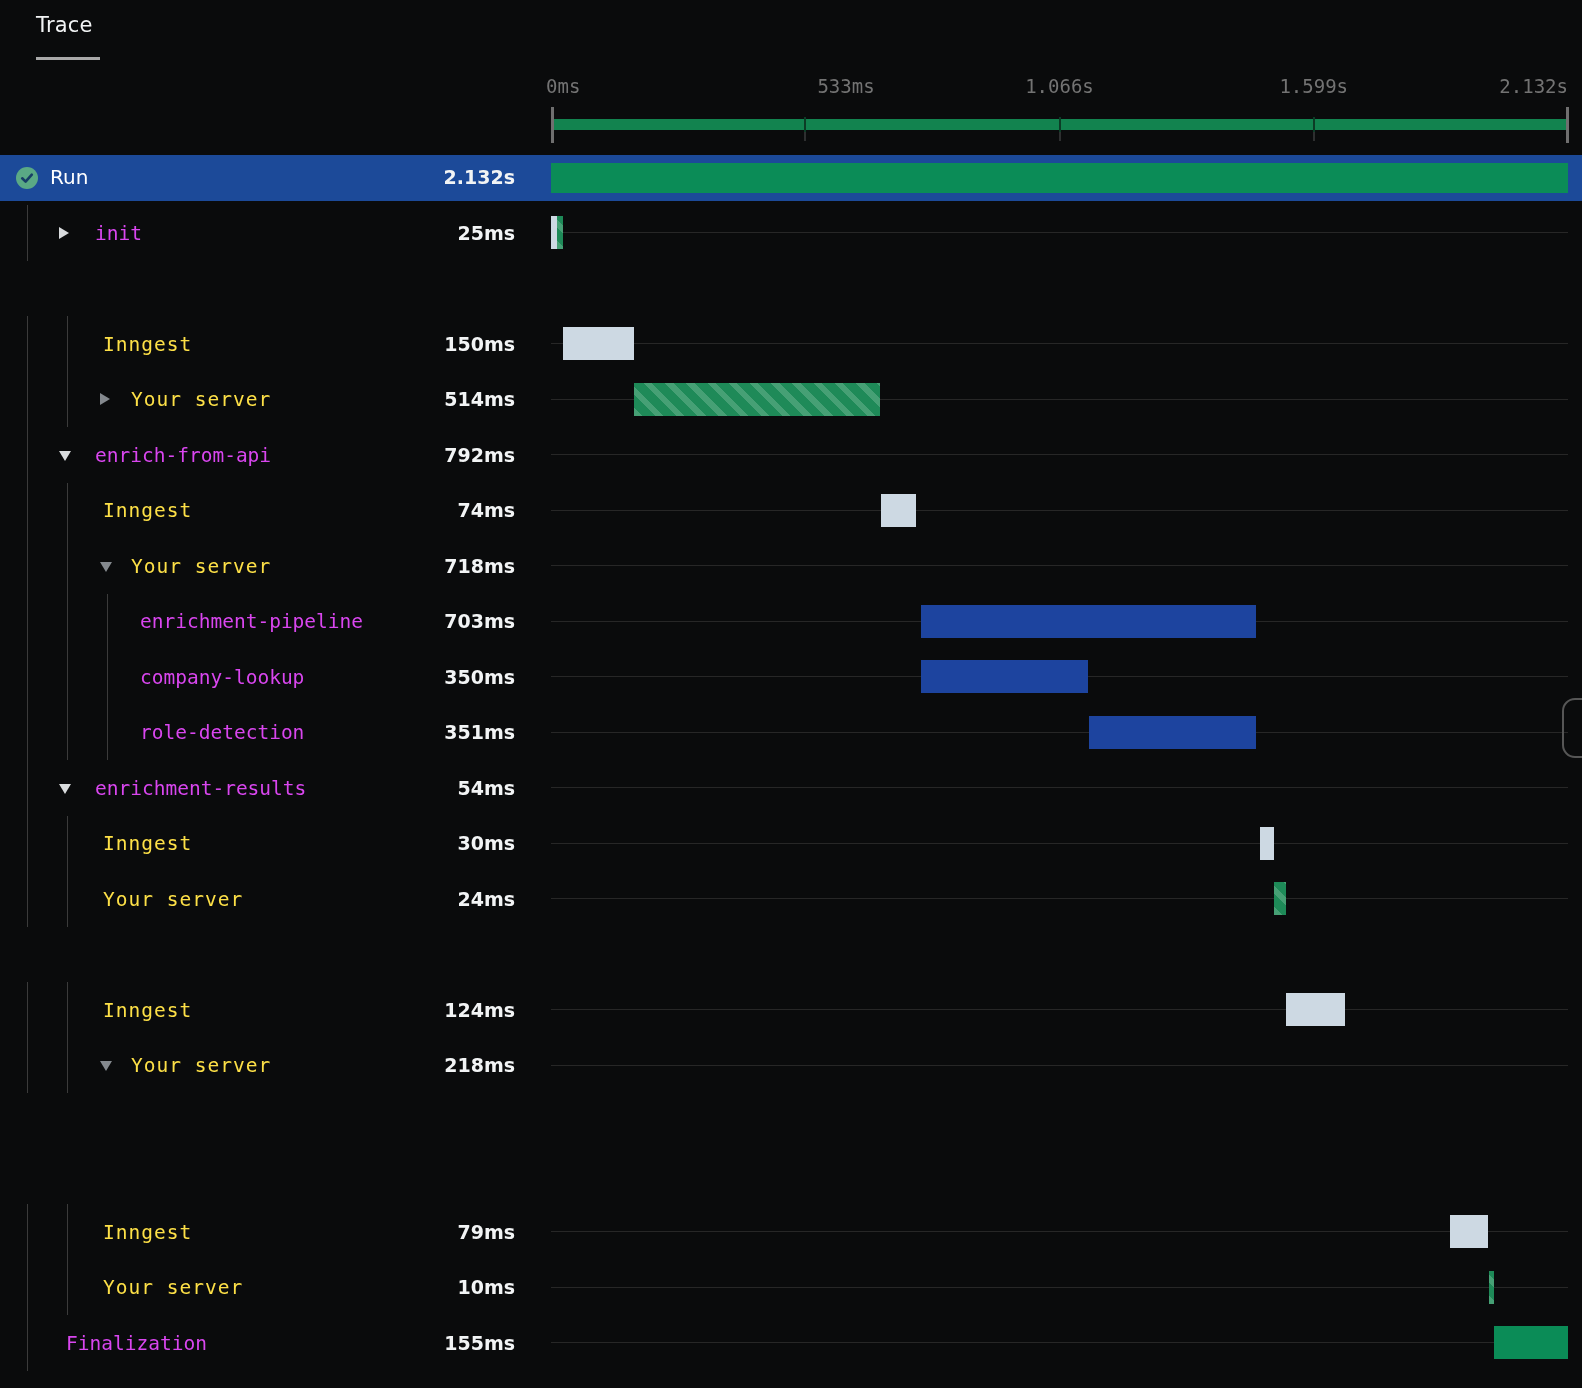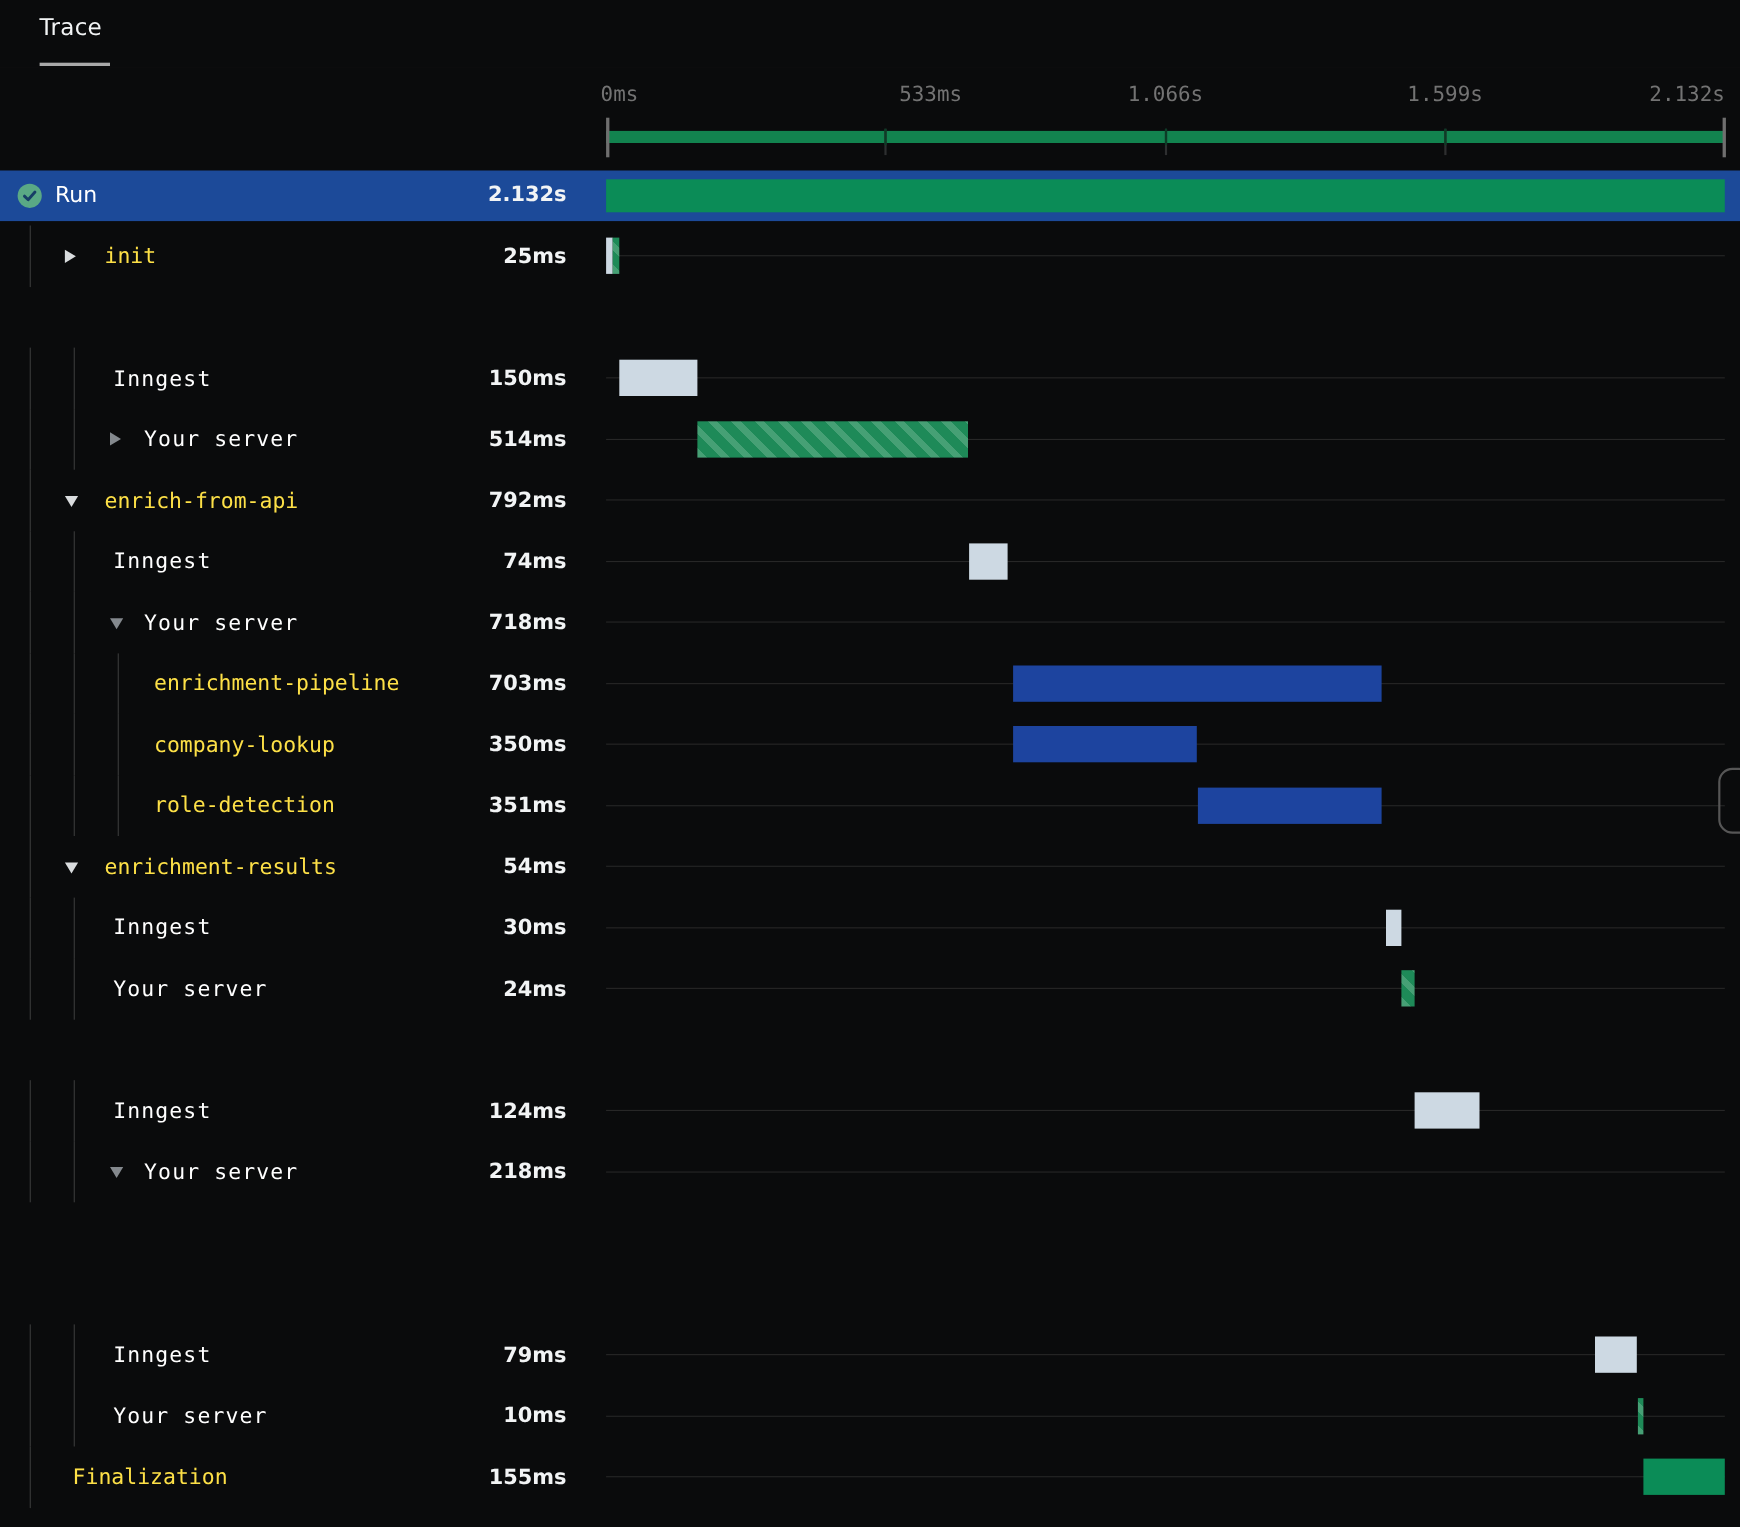--- a/index.html
+++ b/index.html
@@ -29,22 +29,22 @@
   #run-duration{position:absolute;right:1067px;top:11px;font-family:"DejaVu Sans","Liberation Sans",sans-serif;
     font-size:19px;font-weight:bold;color:#f2f4f5;}
   #run-bar{position:absolute;top:8px;height:30px;background:#0b8c57;}
   
   #rows{position:absolute;left:0;top:201px;width:1582px;height:1187px;}
   .trace-row{position:absolute;left:0;width:1582px;height:55.5px;cursor:pointer;}
   .row-line{position:absolute;top:27px;height:1px;background:#272727;}
   .guide{position:absolute;top:0;width:1px;height:55.5px;background:#3b3b3b;}
   .row-label{position:absolute;top:50%;transform:translateY(-50%);font-size:19.5px;white-space:nowrap;
     max-width:300px;overflow:hidden;}
-  .tone-step{color:#fde047;}
-  .tone-muted{color:#ffffff;letter-spacing:1px;}
+  .tone-step{color:#d946ef;}
+  .tone-muted{color:#fde047;letter-spacing:1px;}
   .row-duration{position:absolute;right:1067px;top:50%;transform:translateY(-50%);
     font-family:"DejaVu Sans","Liberation Sans",sans-serif;font-size:19px;font-weight:bold;color:#f2f4f5;}
   .arrow{position:absolute;top:50%;width:0;height:0;}
   .arrow-collapsed{transform:translateY(-6px);border-left:10px solid #d9dcde;border-top:6.5px solid transparent;border-bottom:6.5px solid transparent;}
   .arrow-expanded{transform:translateY(-4px);border-top:10px solid #d9dcde;border-left:6.5px solid transparent;border-right:6.5px solid transparent;}
   .arrow-gray.arrow-collapsed{border-left-color:#84898e;}
   .arrow-gray.arrow-expanded{border-top-color:#84898e;}
   .span-bar{position:absolute;top:11px;height:33px;}
   .bar-light{background:#cdd9e3;}
   .bar-blue{background:#1d449f;}

